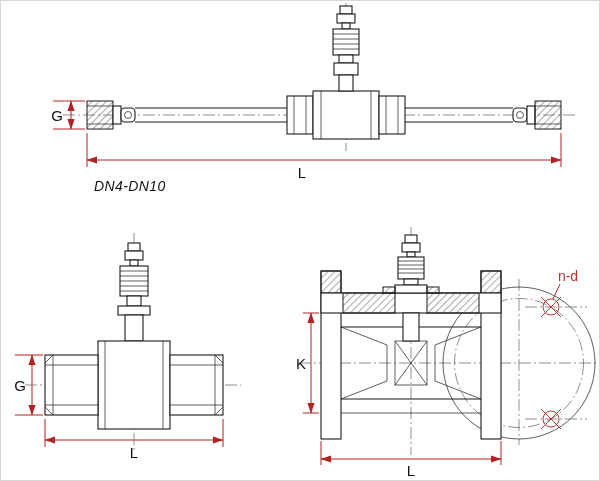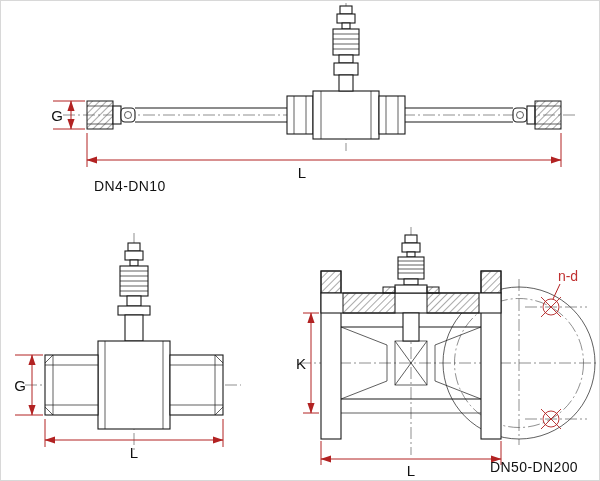--- a/index.html
+++ b/index.html
@@ -2,21 +2,21 @@
 <html><head>
 <meta charset="utf-8">
 <style>
   html,body{margin:0;padding:0;background:#ffffff;}
   .canvas{
     position:relative;width:600px;height:481px;background:#ffffff;
     border:1px solid #d8d8d8;box-sizing:border-box;overflow:hidden;
     font-family:"Liberation Sans",sans-serif;
   }
   .drawing{position:absolute;}
-  .dn-label{position:absolute;font-size:14px;color:#111;letter-spacing:.4px;white-space:nowrap;}
+  .dn-label{position:absolute;font-size:14px;color:#111;letter-spacing:.4px;white-space:nowrap;font-style:italic;}
   svg .ln{stroke:#1a1a1a;stroke-width:1.1;fill:none;}
   svg .fw{fill:#ffffff;stroke:#1a1a1a;stroke-width:1.1;}
   svg .fh{stroke:#1a1a1a;stroke-width:1;}
   svg .thin{stroke:#1a1a1a;stroke-width:.7;fill:none;}
   svg .cl{stroke:#606060;stroke-width:.7;fill:none;stroke-dasharray:12 3 2 3;}
   svg .dim{stroke:#b22222;stroke-width:1;fill:none;}
   svg .dimtxt{fill:#111111;font:15px "Liberation Sans",sans-serif;}
   svg .redtxt{fill:#c03030;font:14px "Liberation Sans",sans-serif;}
 </style>
 </head>
@@ -270,15 +270,14 @@
 
     <g>
       <line class="dim" x1="30" y1="218" x2="30" y2="242"></line>
       <line class="dim" x1="210" y1="218" x2="210" y2="242"></line>
       <line class="dim" x1="30" y1="236" x2="210" y2="236" marker-start="url(#arwC)" marker-end="url(#arwC)"></line>
       <text class="dimtxt" x="120" y="253" text-anchor="middle">L</text>
     </g>
   </svg>
 
   <div class="dn-label" style="left:93px;top:177px">DN4-DN10</div>
-  <div class="dn-label" style="left:489px;top:458px">DN50-DN200</div>
 
 </div>
 
 </body></html>

